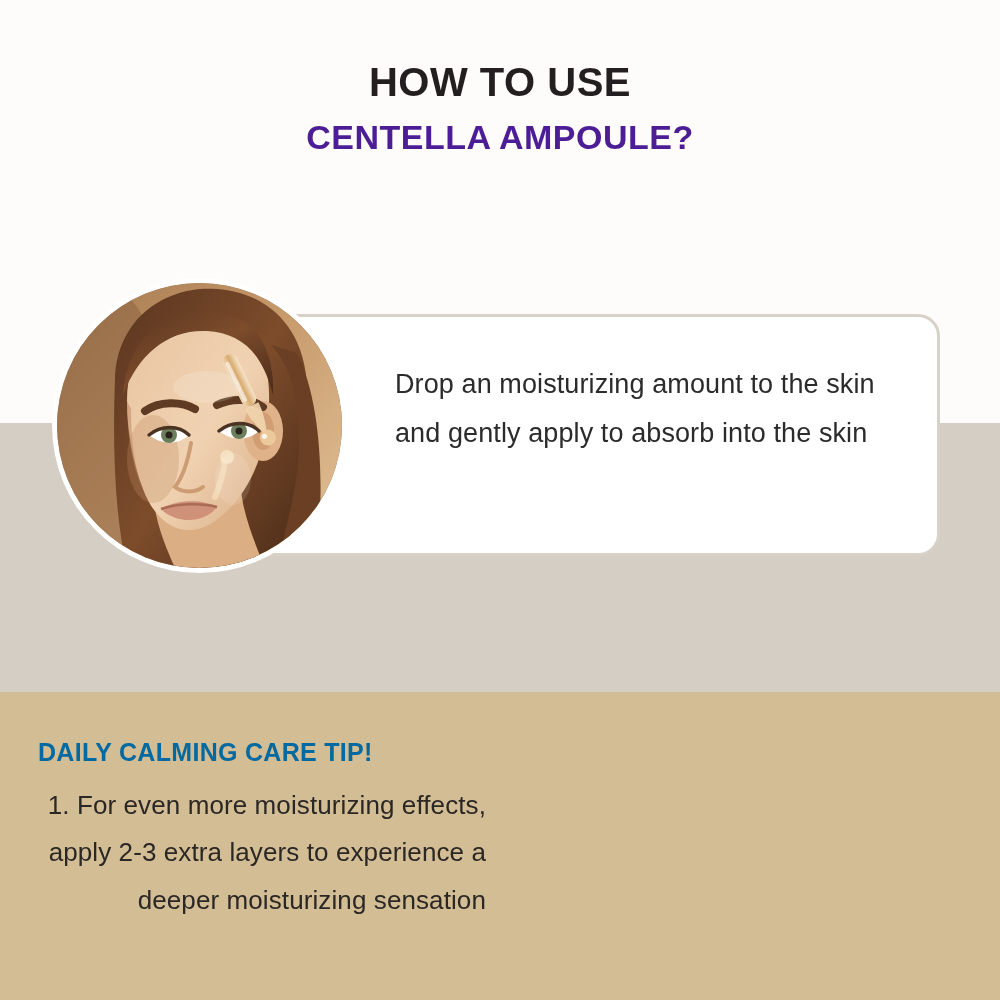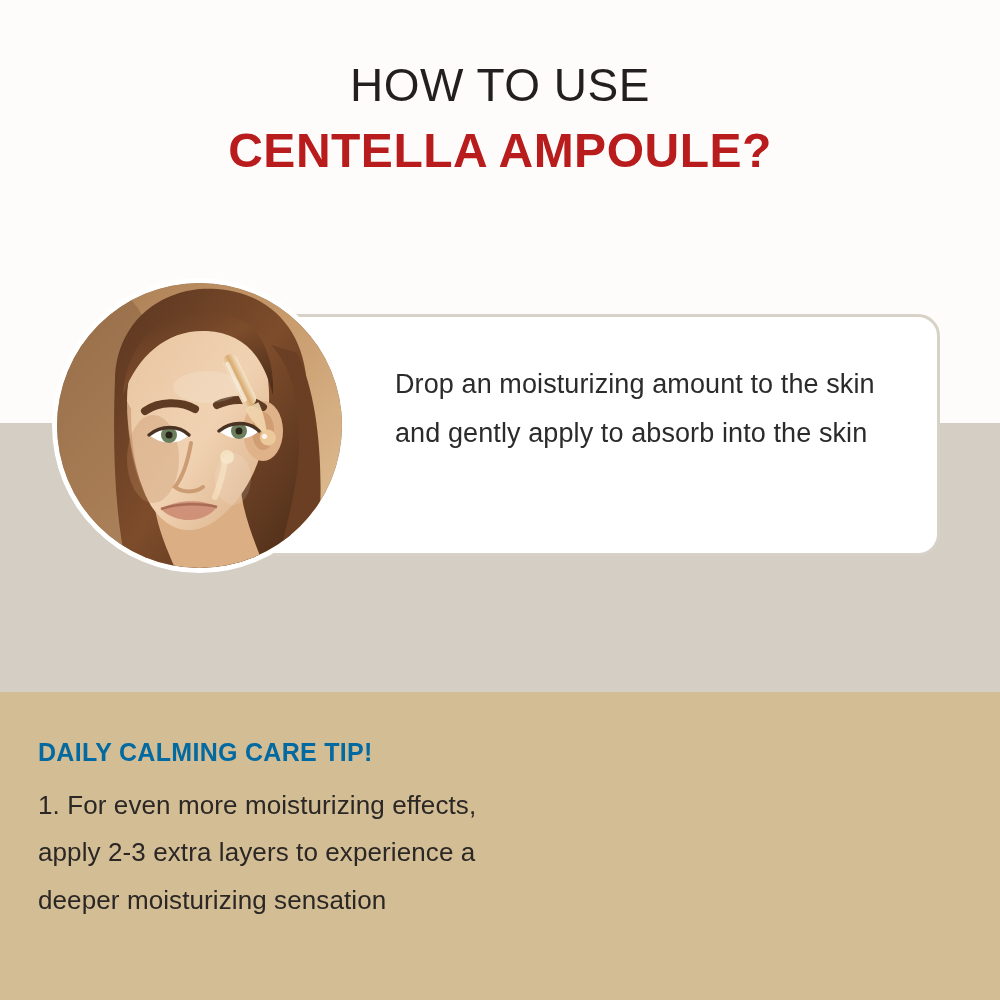--- a/index.html
+++ b/index.html
@@ -40,32 +40,32 @@
   }
 
   
   .headline-block {
     position: absolute;
     left: 0; top: 62px;
     width: 1000px;
     text-align: center;
   }
   .headline-main {
-    font-size: 46px;
-    font-weight: normal;
+    font-size: 40px;
+    font-weight: bold;
     letter-spacing: 0.5px;
     color: #231f20;
     line-height: 1.04;
     margin: 0;
   }
   .headline-sub {
-    font-size: 48px;
+    font-size: 34px;
     font-weight: bold;
     letter-spacing: 0.5px;
-    color: #b91c1c;
+    color: #4c1d95;
     line-height: 1.04;
     margin: 16px 0 0 0;
   }
 
   
   .instruction-card {
     position: absolute;
     left: 218px;
     top: 314px;
     width: 722px;
@@ -114,20 +114,21 @@
     letter-spacing: 0.3px;
     color: #0369a1;
   }
   .tips-columns {
     position: absolute;
     left: 38px;
     top: 782px;
     width: 932px;
     display: flex;
     gap: 36px;
+    text-align: right;
   }
   .tip-col {
     width: 448px;
     font-size: 26px;
     line-height: 1.82;
     color: #2b2725;
     letter-spacing: 0.1px;
   }
 </style>
 </head>

